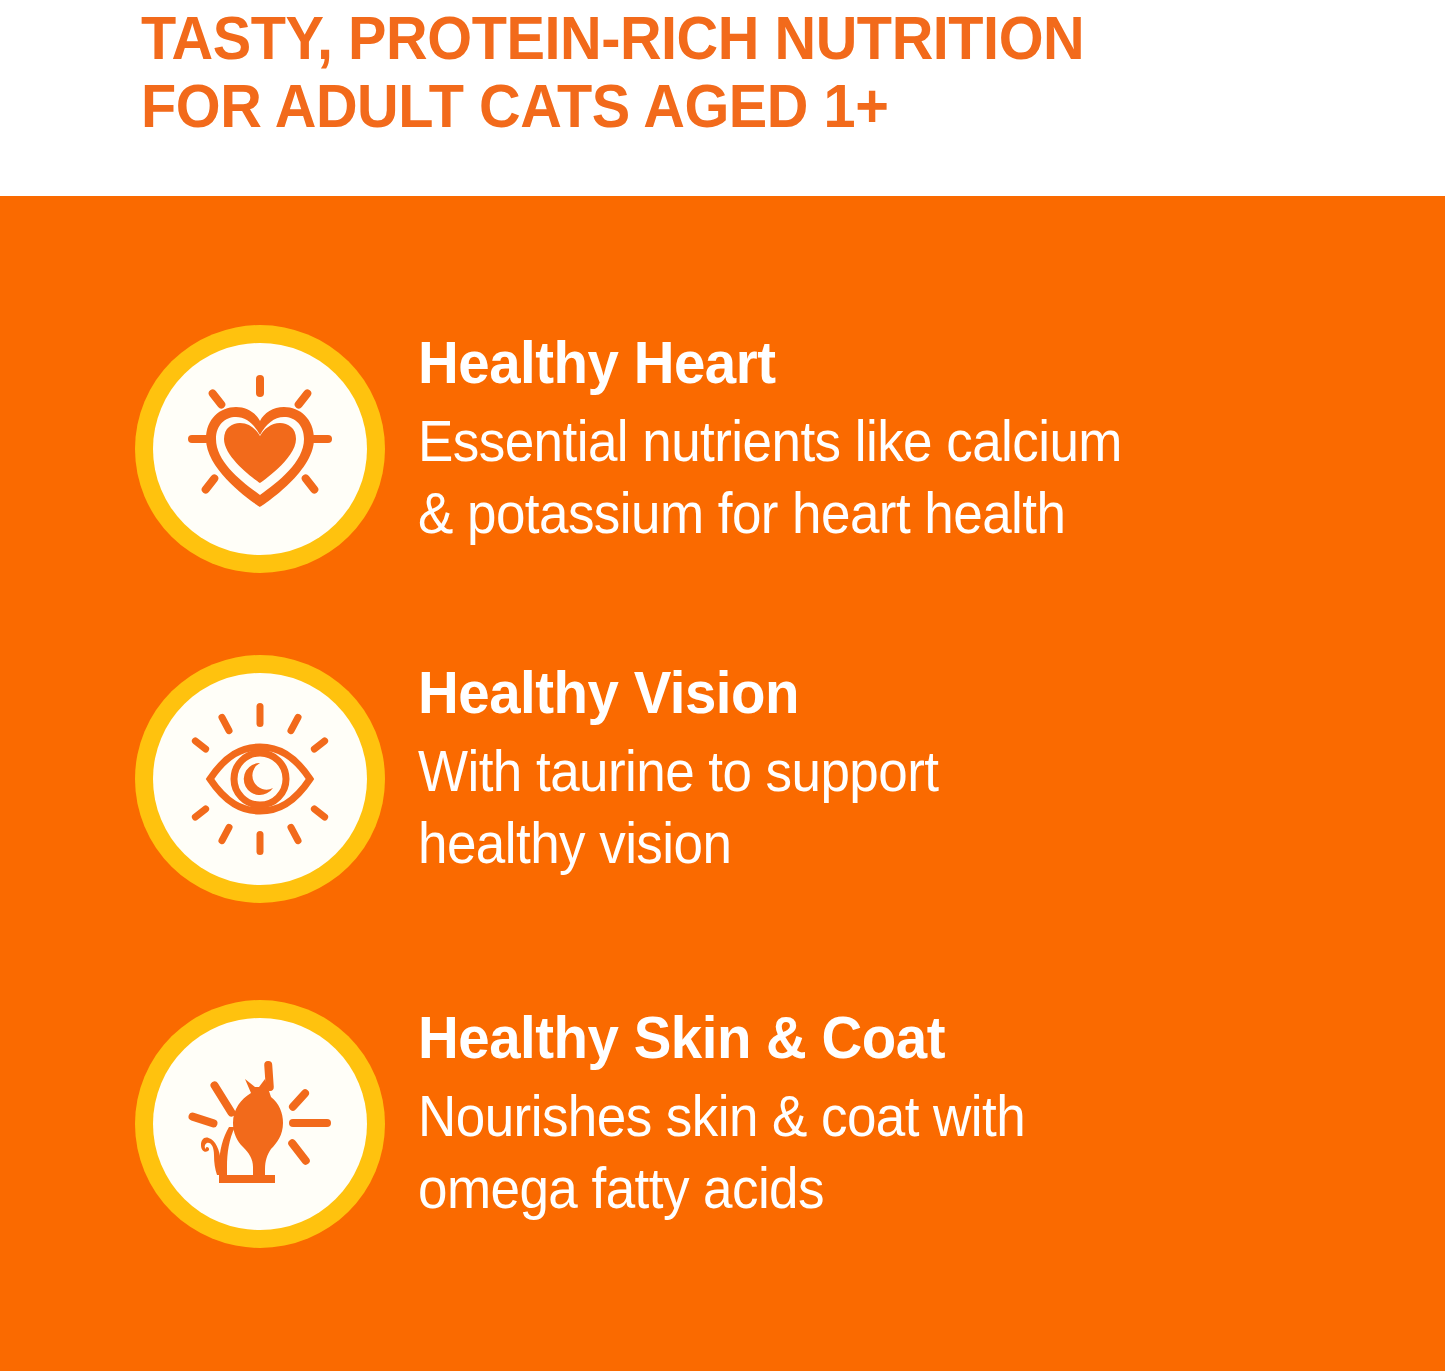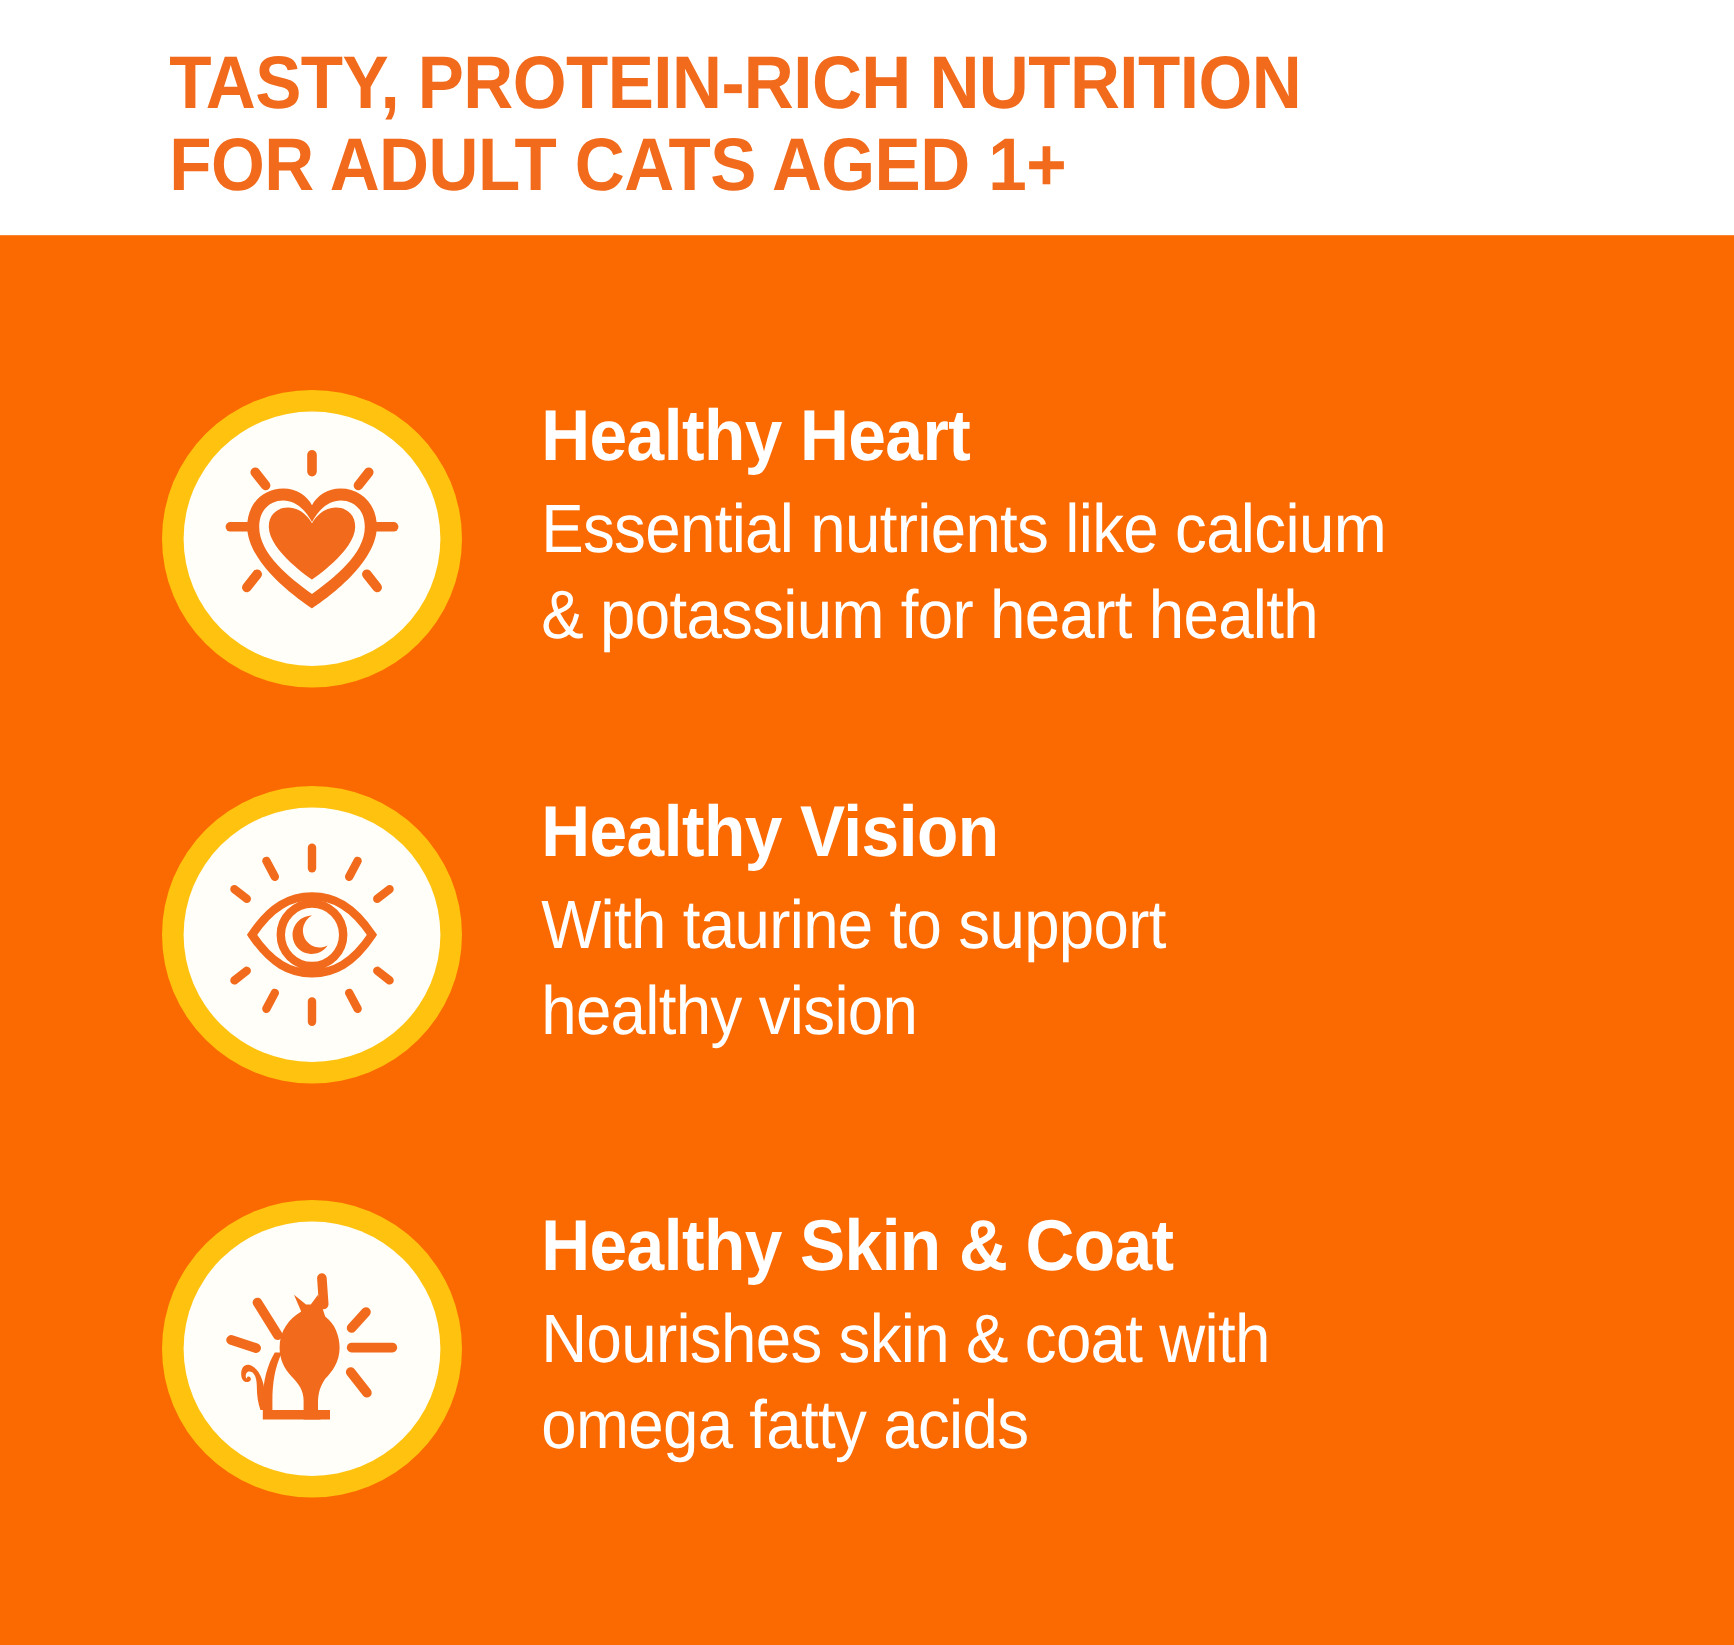--- a/index.html
+++ b/index.html
@@ -20,21 +20,20 @@
   }
 
   
   .headline-band {
     position: absolute;
     left: 0;
     top: 0;
     width: 1445px;
     height: 196px;
     background: #ffffff;
-    margin-top: 32px;
   }
   .headline {
     position: absolute;
     left: 141px;
     top: 4px;
     width: 1230px;
     color: #F26A1B;
     font-family: "Liberation Sans", sans-serif;
     font-weight: bold;
     font-size: 62px;
@@ -89,21 +88,21 @@
     display: flex;
     align-items: center;
     justify-content: center;
   }
   .icon-badge svg {
     display: block;
   }
 
   .benefit-text {
     position: absolute;
-    left: 451px;
+    left: 418px;
     top: 0;
     width: 900px;
   }
   .benefit-title {
     color: #FFFFFF;
     font-family: "Liberation Sans", sans-serif;
     font-weight: bold;
     font-size: 60px;
     line-height: 64px;
     letter-spacing: -0.5px;

